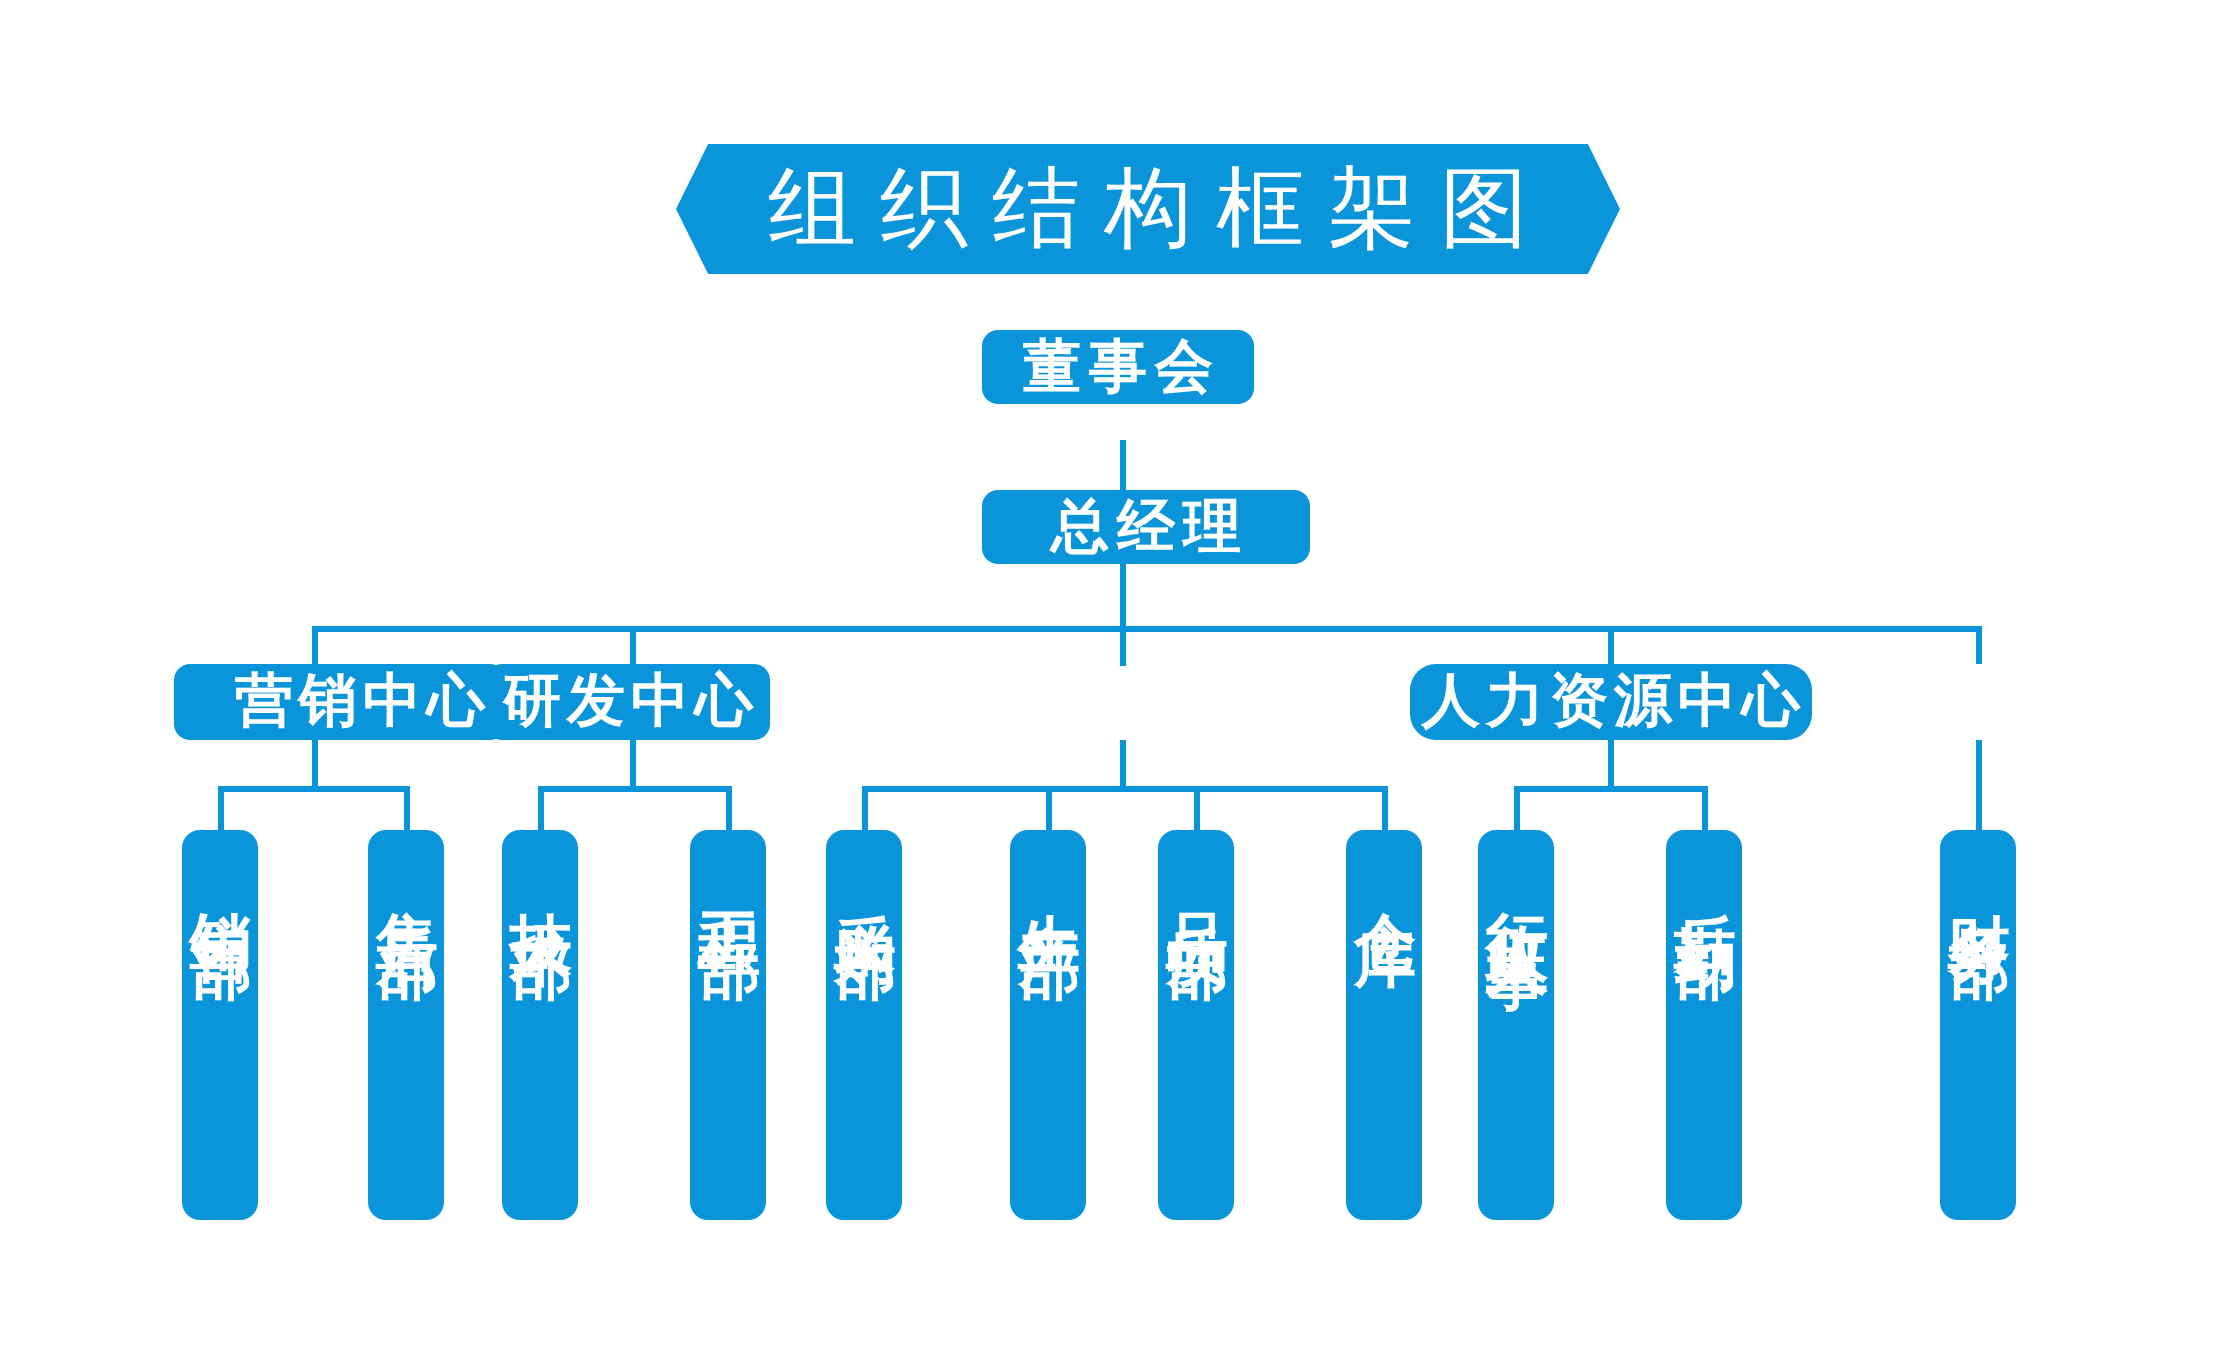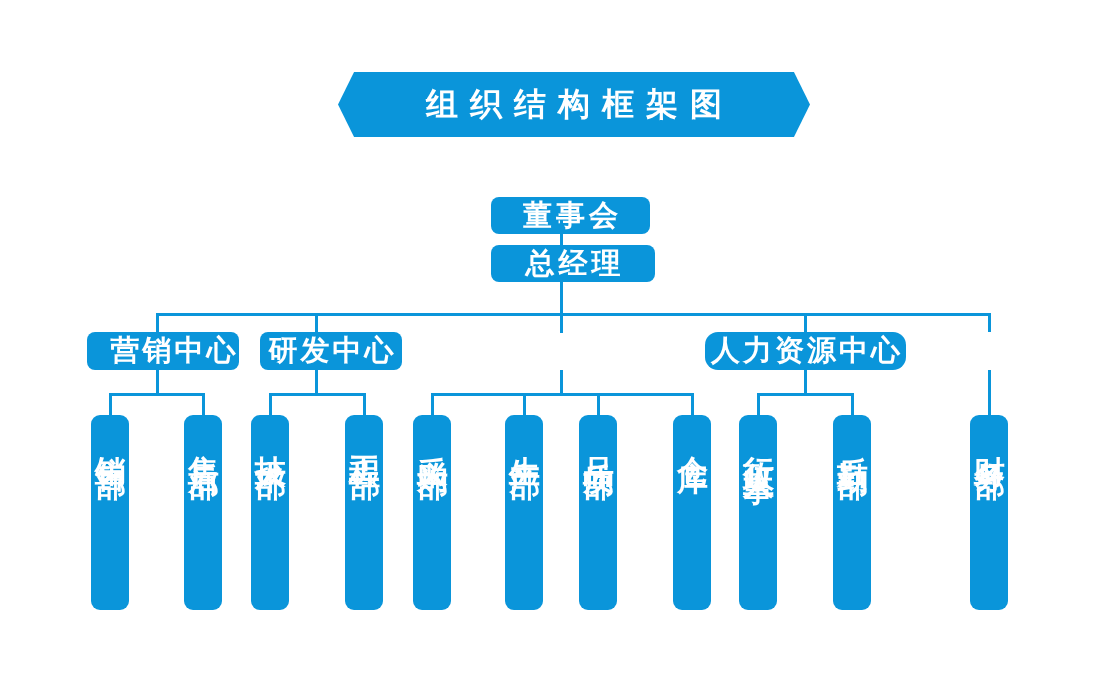--- a/index.html
+++ b/index.html
@@ -10,21 +10,21 @@
   .canvas { position: relative; width: 1120px; height: 676px; background: var(--bg); }
 
   
   .banner {
     position: absolute; left: 338px; top: 72px; width: 472px; height: 65px;
     background: var(--accent);
     clip-path: polygon(0 50%, 3.4% 0, 96.6% 0, 100% 50%, 96.6% 100%, 3.4% 100%);
     display: flex; align-items: center; justify-content: center;
   }
   .banner span {
-    color: var(--text-on-accent); font-weight: bold; font-size: 32px;
+    color: var(--text-on-accent); font-weight: normal; font-size: 44px;
     letter-spacing: 12px; text-indent: 12px; white-space: nowrap;
   }
 
   
   .node {
     position: absolute; background: var(--accent); border-radius: 8px;
     color: var(--text-on-accent); font-weight: bold; font-size: 29px;
     display: flex; align-items: center; justify-content: center;
     white-space: nowrap; letter-spacing: 4px; text-indent: 4px;
   }
@@ -45,25 +45,25 @@
 </style>
 </head>
 <body>
 
 <div class="canvas">
 
   <div class="banner">
     <span>组织结构框架图</span>
   </div>
 
-  <div class="node" style="left:491px; top:197px; width:159px; height:37px;">董事会</div>
+  <div class="node" style="left:491px; top:165px; width:136px; height:37px;">董事会</div>
   <div class="node" style="left:491px; top:245px; width:164px; height:37px;">总经理</div>
 
-  <div class="node center-node" style="left:87px;  top:332px; width:152px; height:38px;padding-left:20px;">营销中心</div>
-  <div class="node center-node" style="left:260px; top:332px; width:142px; height:38px;">研发中心</div>
+  <div class="node center-node" style="left:87px;  top:332px; width:166px; height:38px;padding-left:20px;">营销中心</div>
+  <div class="node center-node" style="left:243px; top:332px; width:142px; height:38px;">研发中心</div>
   <div class="node center-node" style="left:705px; top:332px; width:201px; height:38px;border-radius:13px;">人力资源中心</div>
 
   <div class="dept" style="left:91px;">销售部</div>
   <div class="dept" style="left:184px;">售后部</div>
   <div class="dept" style="left:251px;">技术部</div>
   <div class="dept" style="left:345px;">工程部</div>
   <div class="dept" style="left:413px;">采购部</div>
   <div class="dept" style="left:505px;">生产部</div>
   <div class="dept" style="left:579px;">品质部</div>
   <div class="dept" style="left:673px;">仓库</div>

